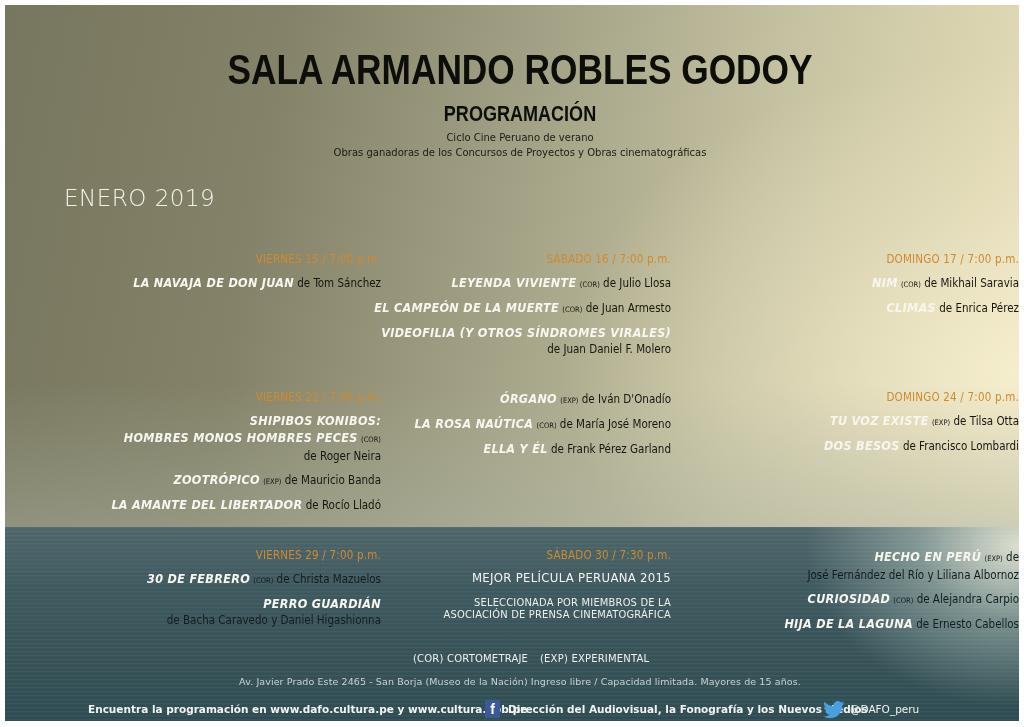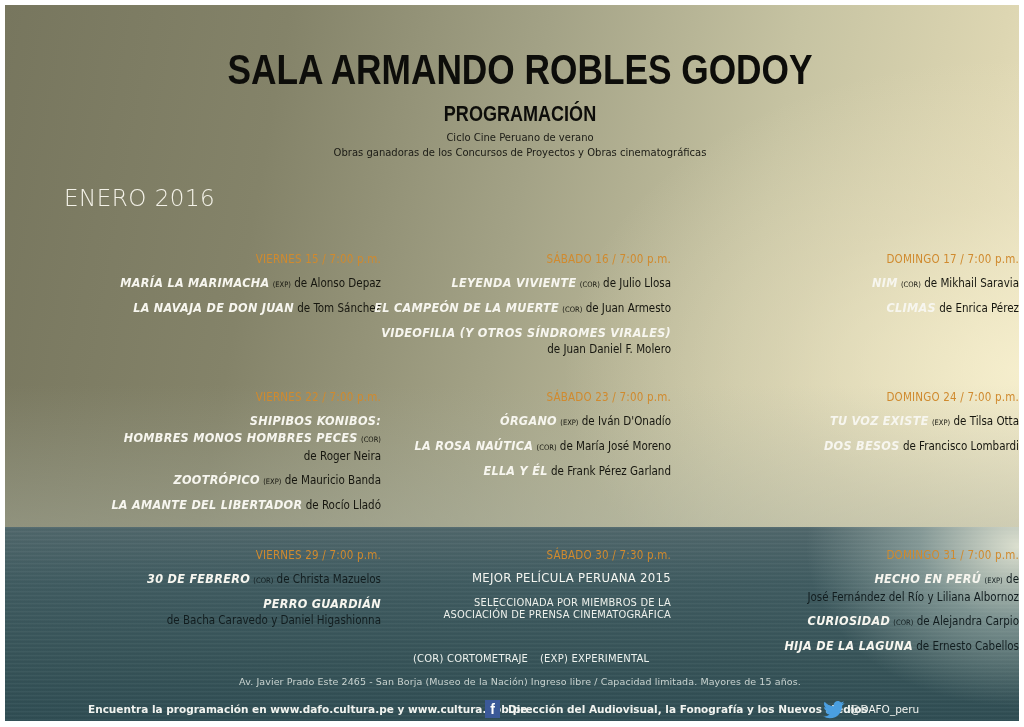--- a/index.html
+++ b/index.html
@@ -111,29 +111,24 @@
   <div class="sky-haze"></div>
   <div class="sea"></div>
   <div class="sea-sparkle"></div>
 
   <div class="content">
     <div class="title">SALA ARMANDO ROBLES GODOY</div>
     <div class="subtitle">PROGRAMACIÓN</div>
     <div class="tagline tag1">Ciclo Cine Peruano de verano</div>
     <div class="tagline tag2">Obras ganadoras de los Concursos de Proyectos y Obras cinematográficas</div>
 
-    <div class="month">ENERO 2016</div>
+    <div class="month">ENERO 2019</div>
 
     <div class="day c1 r1">
       <div class="day-head">VIERNES 15 / 7:00 p.m.</div>
-      <div class="entry">
-        <span class="film">MARÍA LA MARIMACHA</span>
-        <span class="tag">(EXP)</span>
-        <span class="dir">de Alonso Depaz</span>
-      </div>
       <div class="entry">
         <span class="film">LA NAVAJA DE DON JUAN</span>
         <span class="dir">de Tom Sánchez</span>
       </div>
     </div>
 
     <div class="day c2 r1">
       <div class="day-head">SÁBADO 16 / 7:00 p.m.</div>
       <div class="entry">
         <span class="film">LEYENDA VIVIENTE</span>
@@ -177,21 +172,20 @@
         <span class="tag">(EXP)</span>
         <span class="dir">de Mauricio Banda</span>
       </div>
       <div class="entry">
         <span class="film">LA AMANTE DEL LIBERTADOR</span>
         <span class="dir">de Rocío Lladó</span>
       </div>
     </div>
 
     <div class="day c2 r2">
-      <div class="day-head">SÁBADO 23 / 7:00 p.m.</div>
       <div class="entry">
         <span class="film">ÓRGANO</span>
         <span class="tag">(EXP)</span>
         <span class="dir">de Iván D'Onadío</span>
       </div>
       <div class="entry">
         <span class="film">LA ROSA NAÚTICA</span>
         <span class="tag">(COR)</span>
         <span class="dir">de María José Moreno</span>
       </div>
@@ -228,21 +222,20 @@
     </div>
 
     <div class="day c2 r3">
       <div class="day-head">SÁBADO 30 / 7:30 p.m.</div>
       <div class="award-title">MEJOR PELÍCULA PERUANA 2015</div>
       <div class="award-sub">SELECCIONADA POR MIEMBROS DE LA</div>
       <div class="award-sub">ASOCIACIÓN DE PRENSA CINEMATOGRÁFICA</div>
     </div>
 
     <div class="day c3 r3 dark-on-sea">
-      <div class="day-head">DOMINGO 31 / 7:00 p.m.</div>
       <div class="entry">
         <div><span class="film">HECHO EN PERÚ</span>
         <span class="tag">(EXP)</span>
         <span class="dir">de</span></div>
         <div class="dir">José Fernández del Río y Liliana Albornoz</div>
       </div>
       <div class="entry">
         <span class="film">CURIOSIDAD</span>
         <span class="tag">(COR)</span>
         <span class="dir">de Alejandra Carpio</span>

